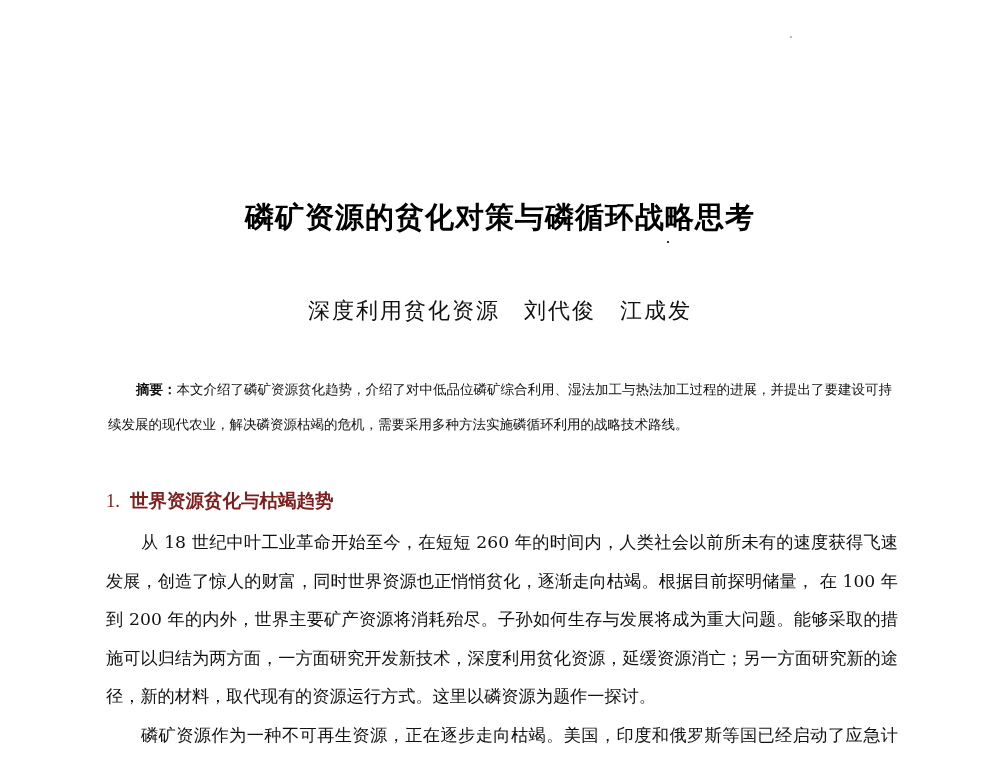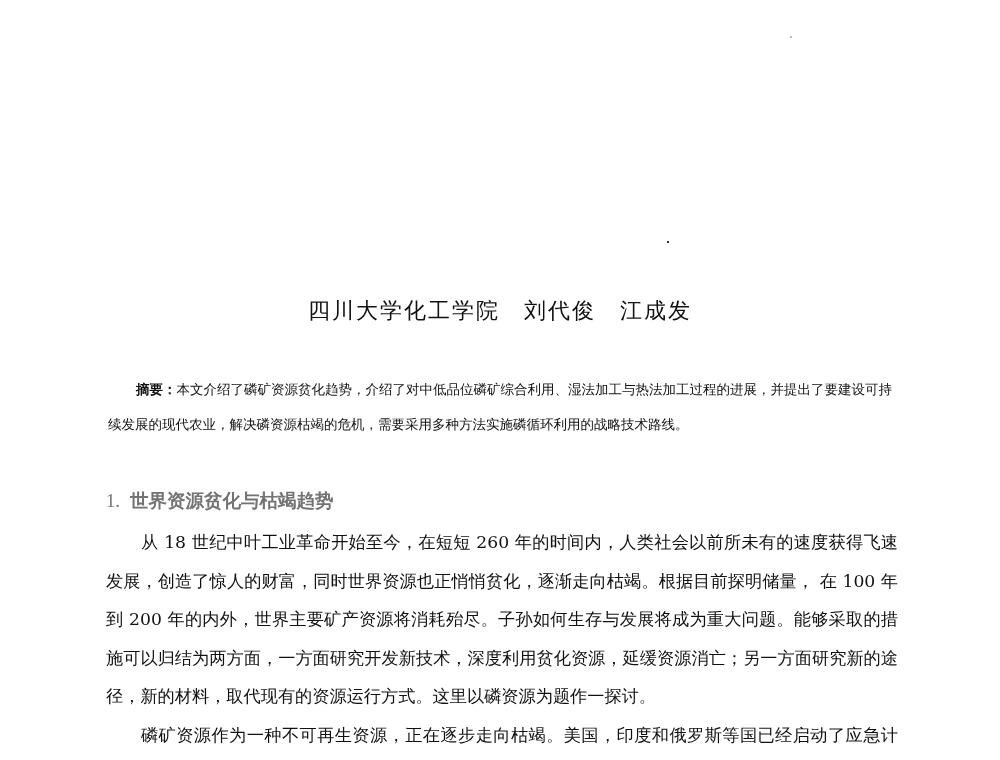--- a/index.html
+++ b/index.html
@@ -60,21 +60,21 @@
     }
     .abstract .label { font-weight: bold; }
     .abstract .indent { display: inline-block; width: 28px; }
     .section-heading {
       position: absolute;
       left: 106px;
       top: 488px;
       font-family: "DejaVu Sans", "Liberation Sans", sans-serif;
       font-weight: bold;
       font-size: 18.5px;
-      color: #737373;
+      color: #7f1d1d;
     }
     .section-heading .num {
       font-family: "Liberation Serif", serif;
       font-weight: normal;
       margin-right: 10px;
     }
     .body-text {
       position: absolute;
       left: 106px;
       top: 523px;
@@ -89,25 +89,26 @@
       text-indent: 35px;
     }
   </style>
 </head>
 <body>
 
 <div class="page">
 
   <div class="speck" style="left:790px; top:36px; background:#bbb;"></div>
 
+  <div class="title">磷矿资源的贫化对策与磷循环战略思考</div>
 
   <div class="speck" style="left:667px; top:241px;"></div>
 
   <div class="authors">
-    <span>四川大学化工学院</span><span>刘代俊</span><span>江成发</span>
+    <span>深度利用贫化资源</span><span>刘代俊</span><span>江成发</span>
   </div>
 
   <div class="abstract">
     <span class="indent"></span><span class="label">摘要：</span><span>本文介绍了磷矿资源贫化趋势，介绍了对中低品位磷矿综合利用、湿法加工与热法加工过程的进展，并提出了要建设可持续发展的现代农业，解决磷资源枯竭的危机，需要采用多种方法实施磷循环利用的战略技术路线。</span>
   </div>
 
   <div class="section-heading">
     <span class="num">1.</span><span>世界资源贫化与枯竭趋势</span>
   </div>
 

